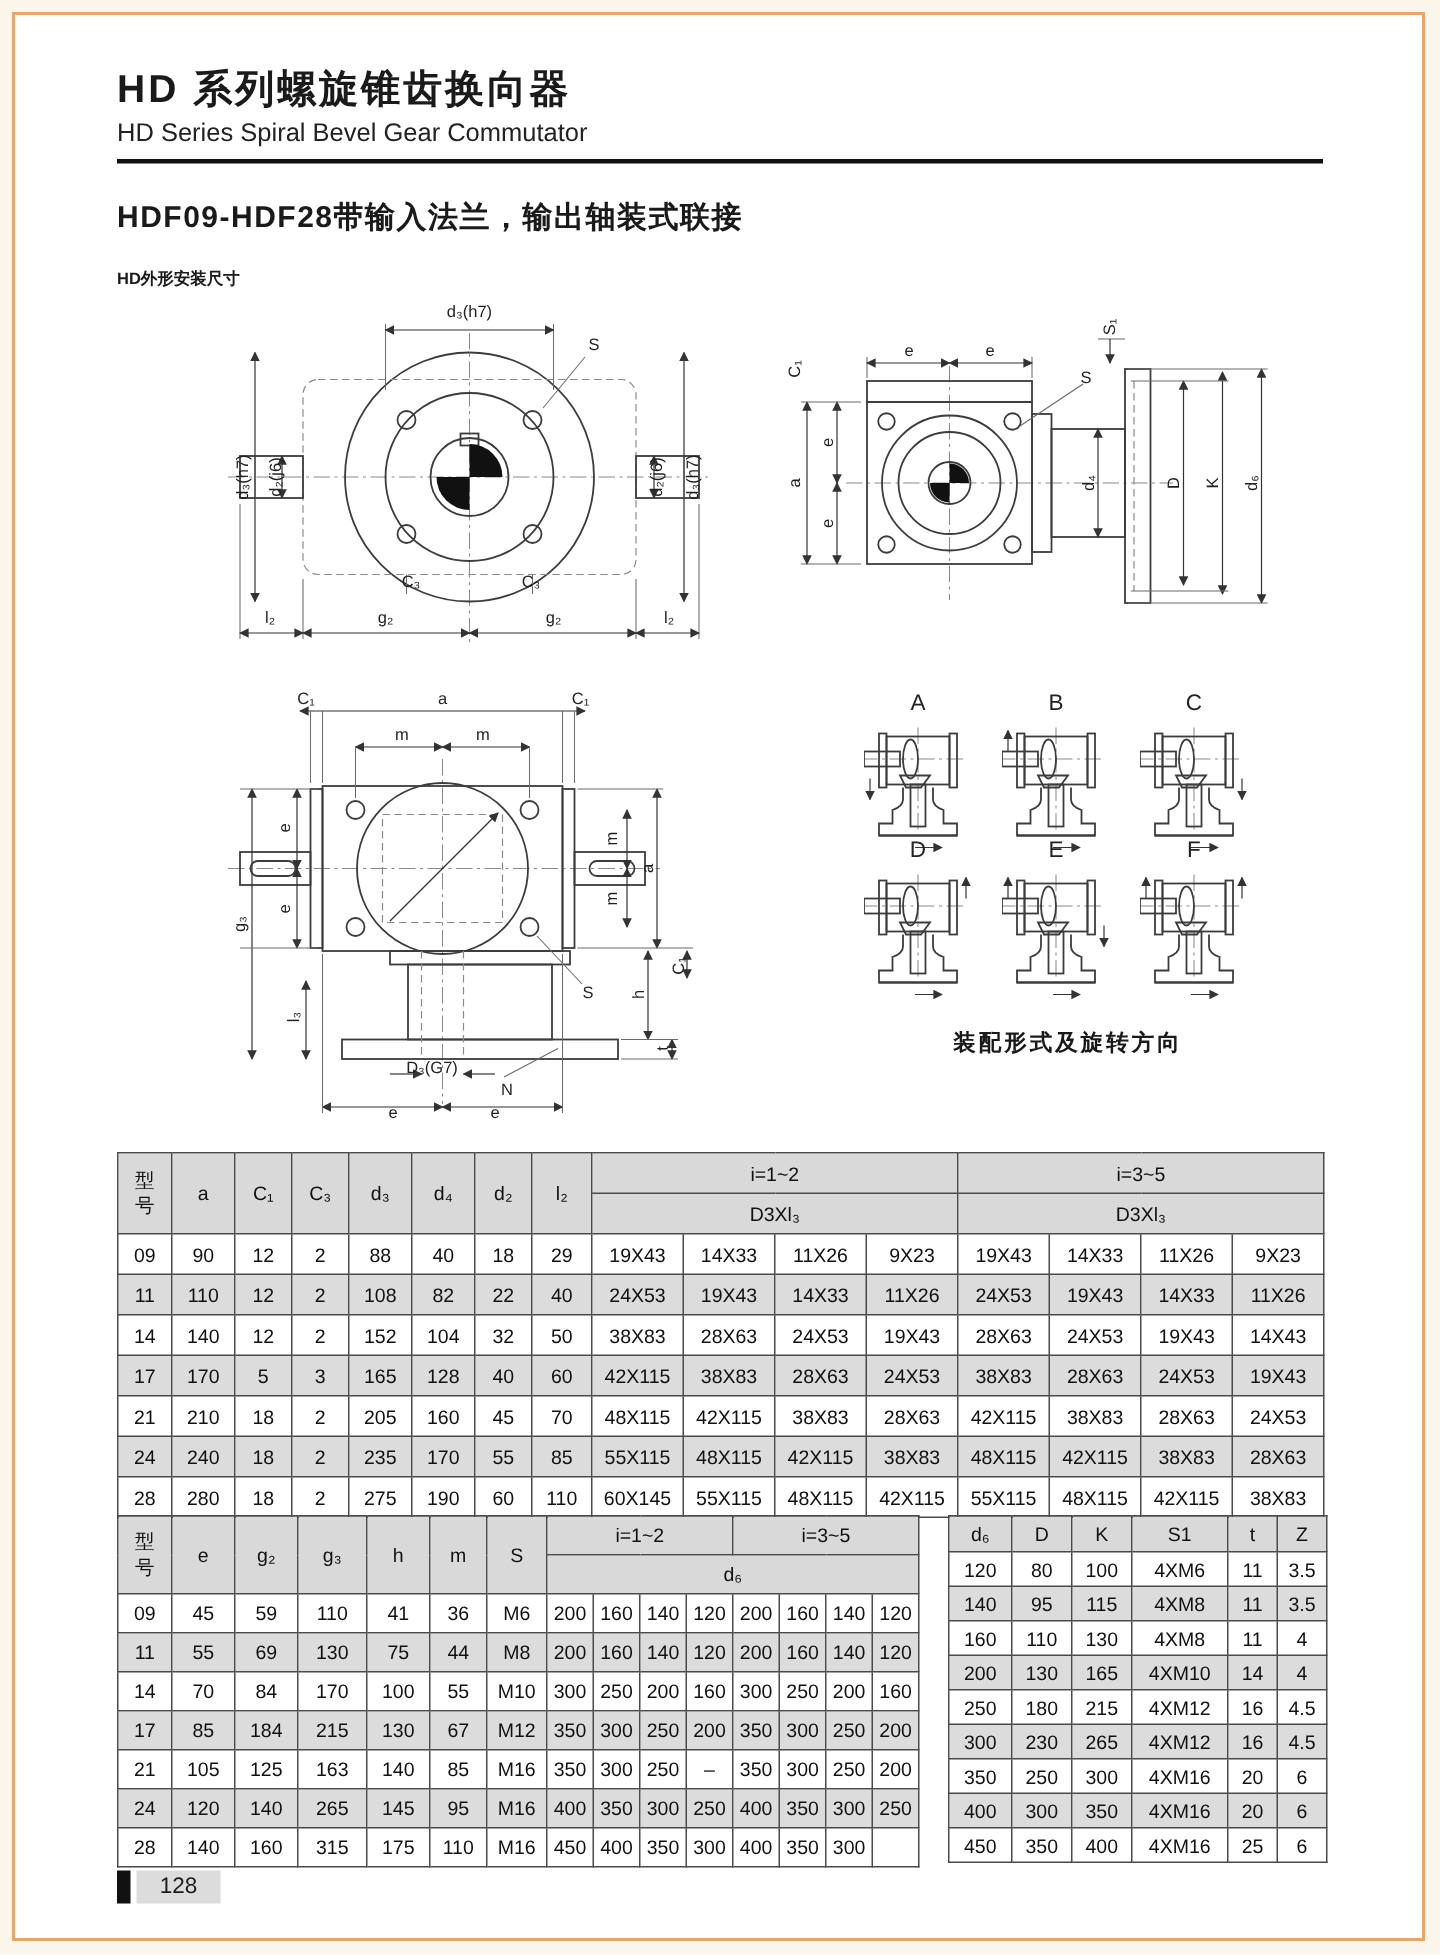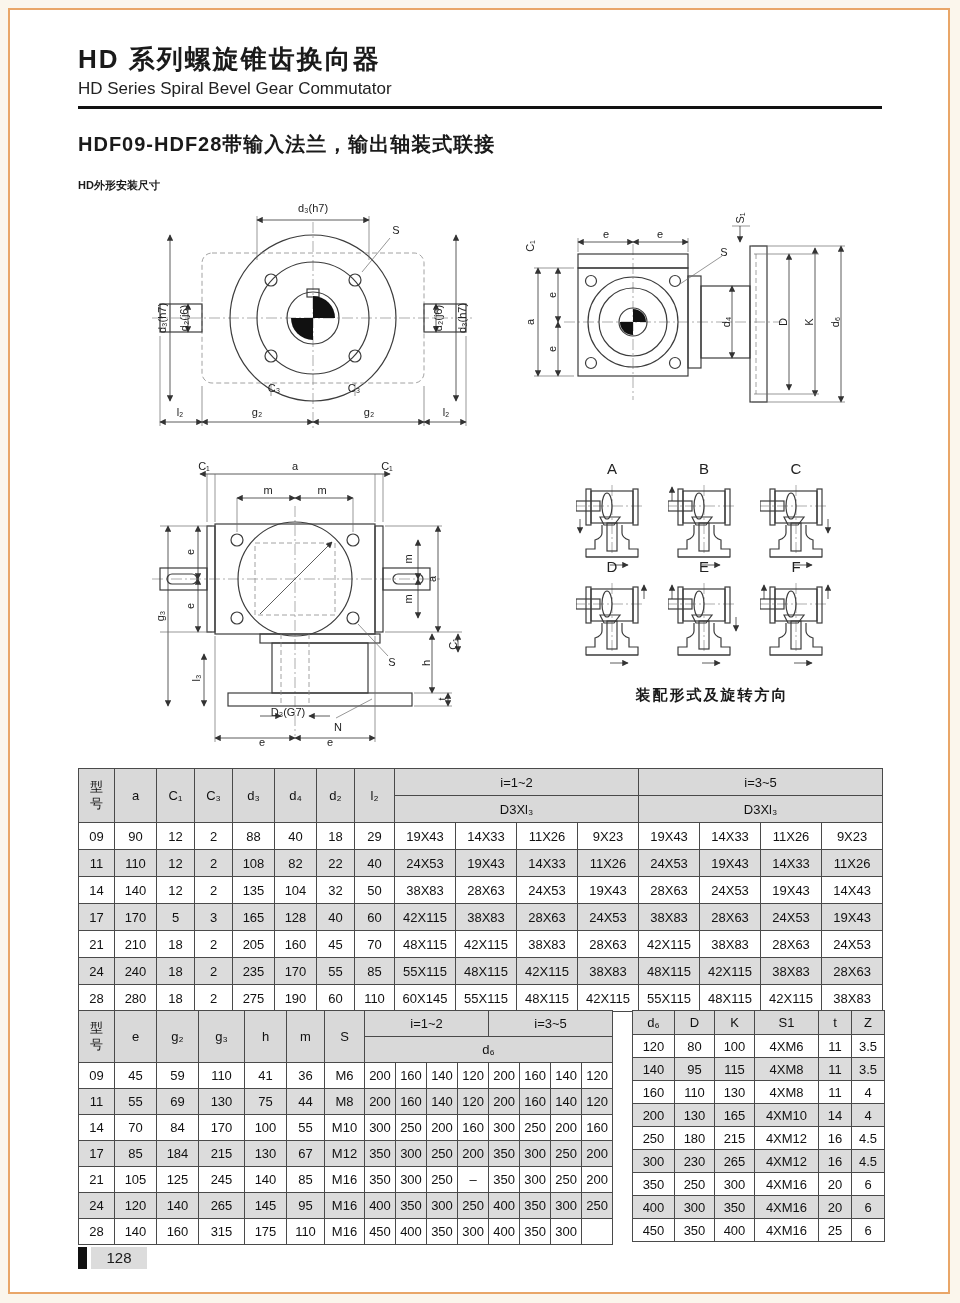--- a/index.html
+++ b/index.html
@@ -412,21 +412,21 @@
         <td>24X53</td>
         <td>19X43</td>
         <td>14X33</td>
         <td>11X26</td>
       </tr>
       <tr>
         <td>14</td>
         <td>140</td>
         <td>12</td>
         <td>2</td>
-        <td>135</td>
+        <td>152</td>
         <td>104</td>
         <td>32</td>
         <td>50</td>
         <td>38X83</td>
         <td>28X63</td>
         <td>24X53</td>
         <td>19X43</td>
         <td>28X63</td>
         <td>24X53</td>
         <td>19X43</td>
@@ -607,21 +607,21 @@
         <td>200</td>
         <td>350</td>
         <td>300</td>
         <td>250</td>
         <td>200</td>
       </tr>
       <tr>
         <td>21</td>
         <td>105</td>
         <td>125</td>
-        <td>245</td>
+        <td>163</td>
         <td>140</td>
         <td>85</td>
         <td>M16</td>
         <td>350</td>
         <td>300</td>
         <td>250</td>
         <td>–</td>
         <td>350</td>
         <td>300</td>
         <td>250</td>

